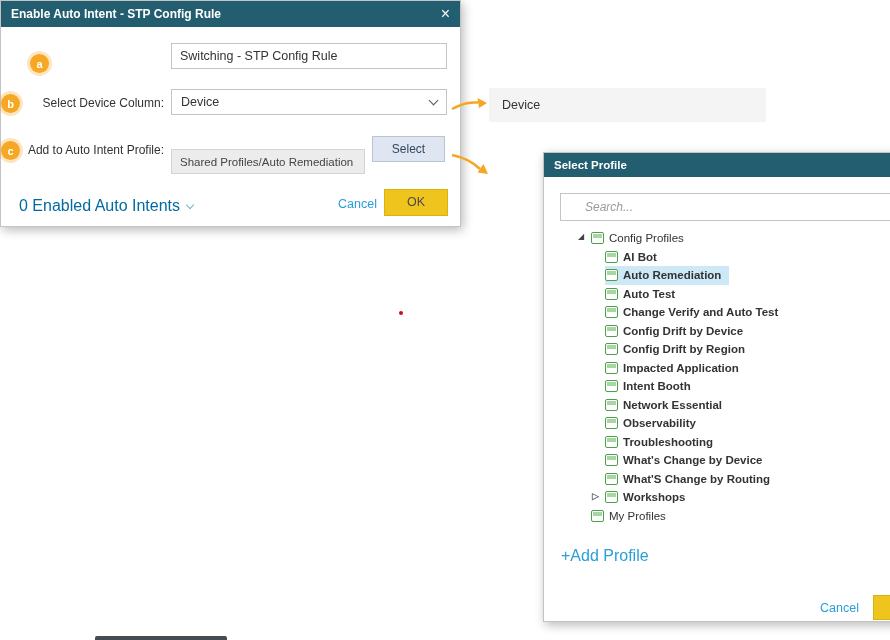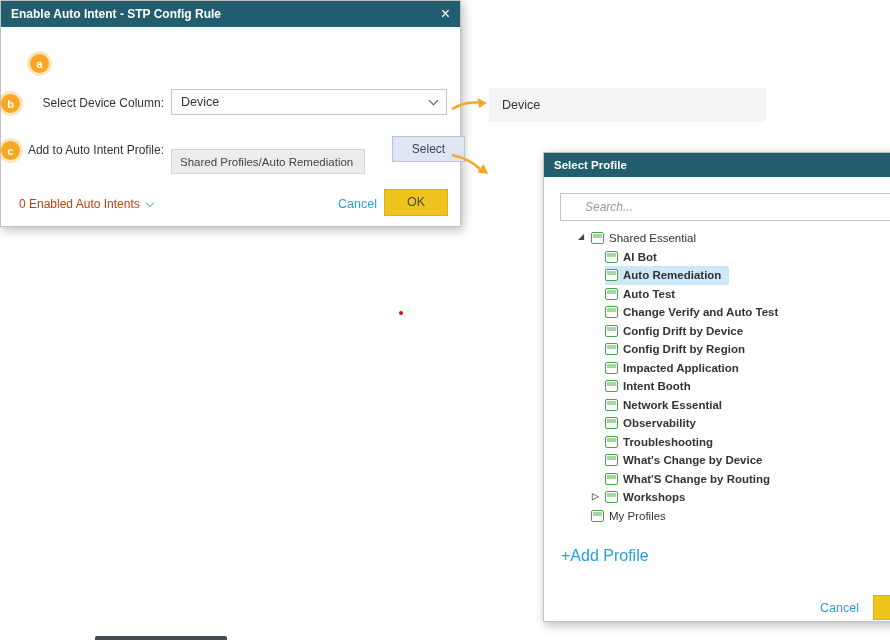--- a/index.html
+++ b/index.html
@@ -15,21 +15,21 @@
   .dlg-enable { left:0; top:8; width:461px; height:227px; }
 
   
   .f-label { position:absolute; left:0; width:163px; text-align:right; font-size:12px; color:#333; }
   .txt-input { position:absolute; left:170px; width:276px; height:26px; border:1px solid #c4c4c4; font-size:12.5px; color:#333; padding:0 8px; font-family:"Liberation Sans",sans-serif; }
   .sel-box { position:absolute; left:170px; width:276px; height:26px; border:1px solid #c4c4c4; display:flex; align-items:center; padding:0 9px; font-size:12.5px; color:#333; cursor:pointer; background:#fff; }
   .chev { width:7px; height:7px; border-right:1.5px solid #555; border-bottom:1.5px solid #555; transform:rotate(45deg); margin-left:auto; margin-top:-4px; }
   .ro-field { position:absolute; left:170px; width:194px; height:25px; background:#ececec; border:1px solid #d4d4d4; display:flex; align-items:center; padding:0 8px; font-size:11.5px; color:#444; white-space:nowrap; overflow:hidden; }
   .btn-select { position:absolute; left:371px; width:73px; height:26px; background:#dfe5f1; border:1px solid #b9c3d6; color:#33475f; font-size:12px; text-align:center; line-height:24px; cursor:pointer; }
 
-  .link-enabled { position:absolute; left:18px; top:196px; font-size:12px; color:#c2410c; display:flex; align-items:center; gap:7px; cursor:pointer; }
+  .link-enabled { position:absolute; left:18px; top:196px; font-size:16px; color:#0369a1; display:flex; align-items:center; gap:7px; cursor:pointer; }
   .chev-sm { width:6px; height:6px; border-right:1.5px solid #6fb3d4; border-bottom:1.5px solid #6fb3d4; transform:rotate(45deg); margin-top:-3px; }
   .link-cancel { position:absolute; font-size:12.5px; color:#2a9fd8; cursor:pointer; }
   .btn-ok { position:absolute; background:#efc41c; border:1px solid #d9b112; color:#4a4a4a; font-size:12.5px; text-align:center; cursor:pointer; }
   .ok-enable { left:383px; top:188px; width:64px; height:27px; line-height:25px; }
 
   
   .badge { position:absolute; width:19px; height:19px; border-radius:50%; background:#f6a723; color:#fff; font-size:11px; font-weight:bold; display:flex; align-items:center; justify-content:center; box-shadow:0 0 0 3px rgba(246,167,35,.28); z-index:5; }
 
   
   .device-preview { position:absolute; left:489px; top:88px; width:277px; height:34px; background:#f4f4f4; display:flex; align-items:center; padding-left:13px; font-size:12.5px; color:#333; }
@@ -67,30 +67,31 @@
 <body>
 
 <div class="stage">
 
   <div class="dialog dlg-enable">
     <div class="dlg-header">
       <span class="dlg-title">Enable Auto Intent - STP Config Rule</span>
       <span class="dlg-close">×</span>
     </div>
 
+    <input class="txt-input" style="top: 42px;" value="Switching - STP Config Rule">
 
     <span class="f-label" style="top:95px;">Select Device Column:</span>
     <div class="sel-box" style="top:88px;">
       <span>Device</span>
       <span class="chev"></span>
     </div>
 
     <span class="f-label" style="top:142px;">Add to Auto Intent Profile:</span>
     <div class="ro-field" style="top:136px;margin-top:12px;">Shared Profiles/Auto Remediation</div>
-    <div class="btn-select" style="top:135px;margin-left:20px;">Select</div>
+    <div class="btn-select" style="top:135px;">Select</div>
 
     <div class="link-enabled">
       <span>0 Enabled Auto Intents</span>
       <span class="chev-sm"></span>
     </div>
     <span class="link-cancel" style="left:337px; top:196px;">Cancel</span>
     <div class="btn-ok ok-enable">OK</div>
   </div>
 
   <div class="badge" style="left:30px; top:54px;">a</div>
@@ -111,21 +112,21 @@
         <circle cx="6.5" cy="6.5" r="4.6" fill="none" stroke="#2a9fd8" stroke-width="1.5"></circle>
         <line x1="10" y1="10" x2="14.5" y2="14.5" stroke="#2a9fd8" stroke-width="1.6"></line>
       </svg>
     </div>
 
     <div class="tree">
       <div class="tree-row lvl0">
         <span class="tw">◢</span>
         <span class="hl">
             <span class="p-icon"></span>
-            <span>Shared Essential</span>
+            <span>Config Profiles</span>
           </span>
       </div>
       <div class="tree-row lvl1">
         <span class="tw"></span>
         <span class="hl">
             <span class="p-icon"></span>
             <span>AI Bot</span>
           </span>
       </div>
       <div class="tree-row lvl1 sel">

